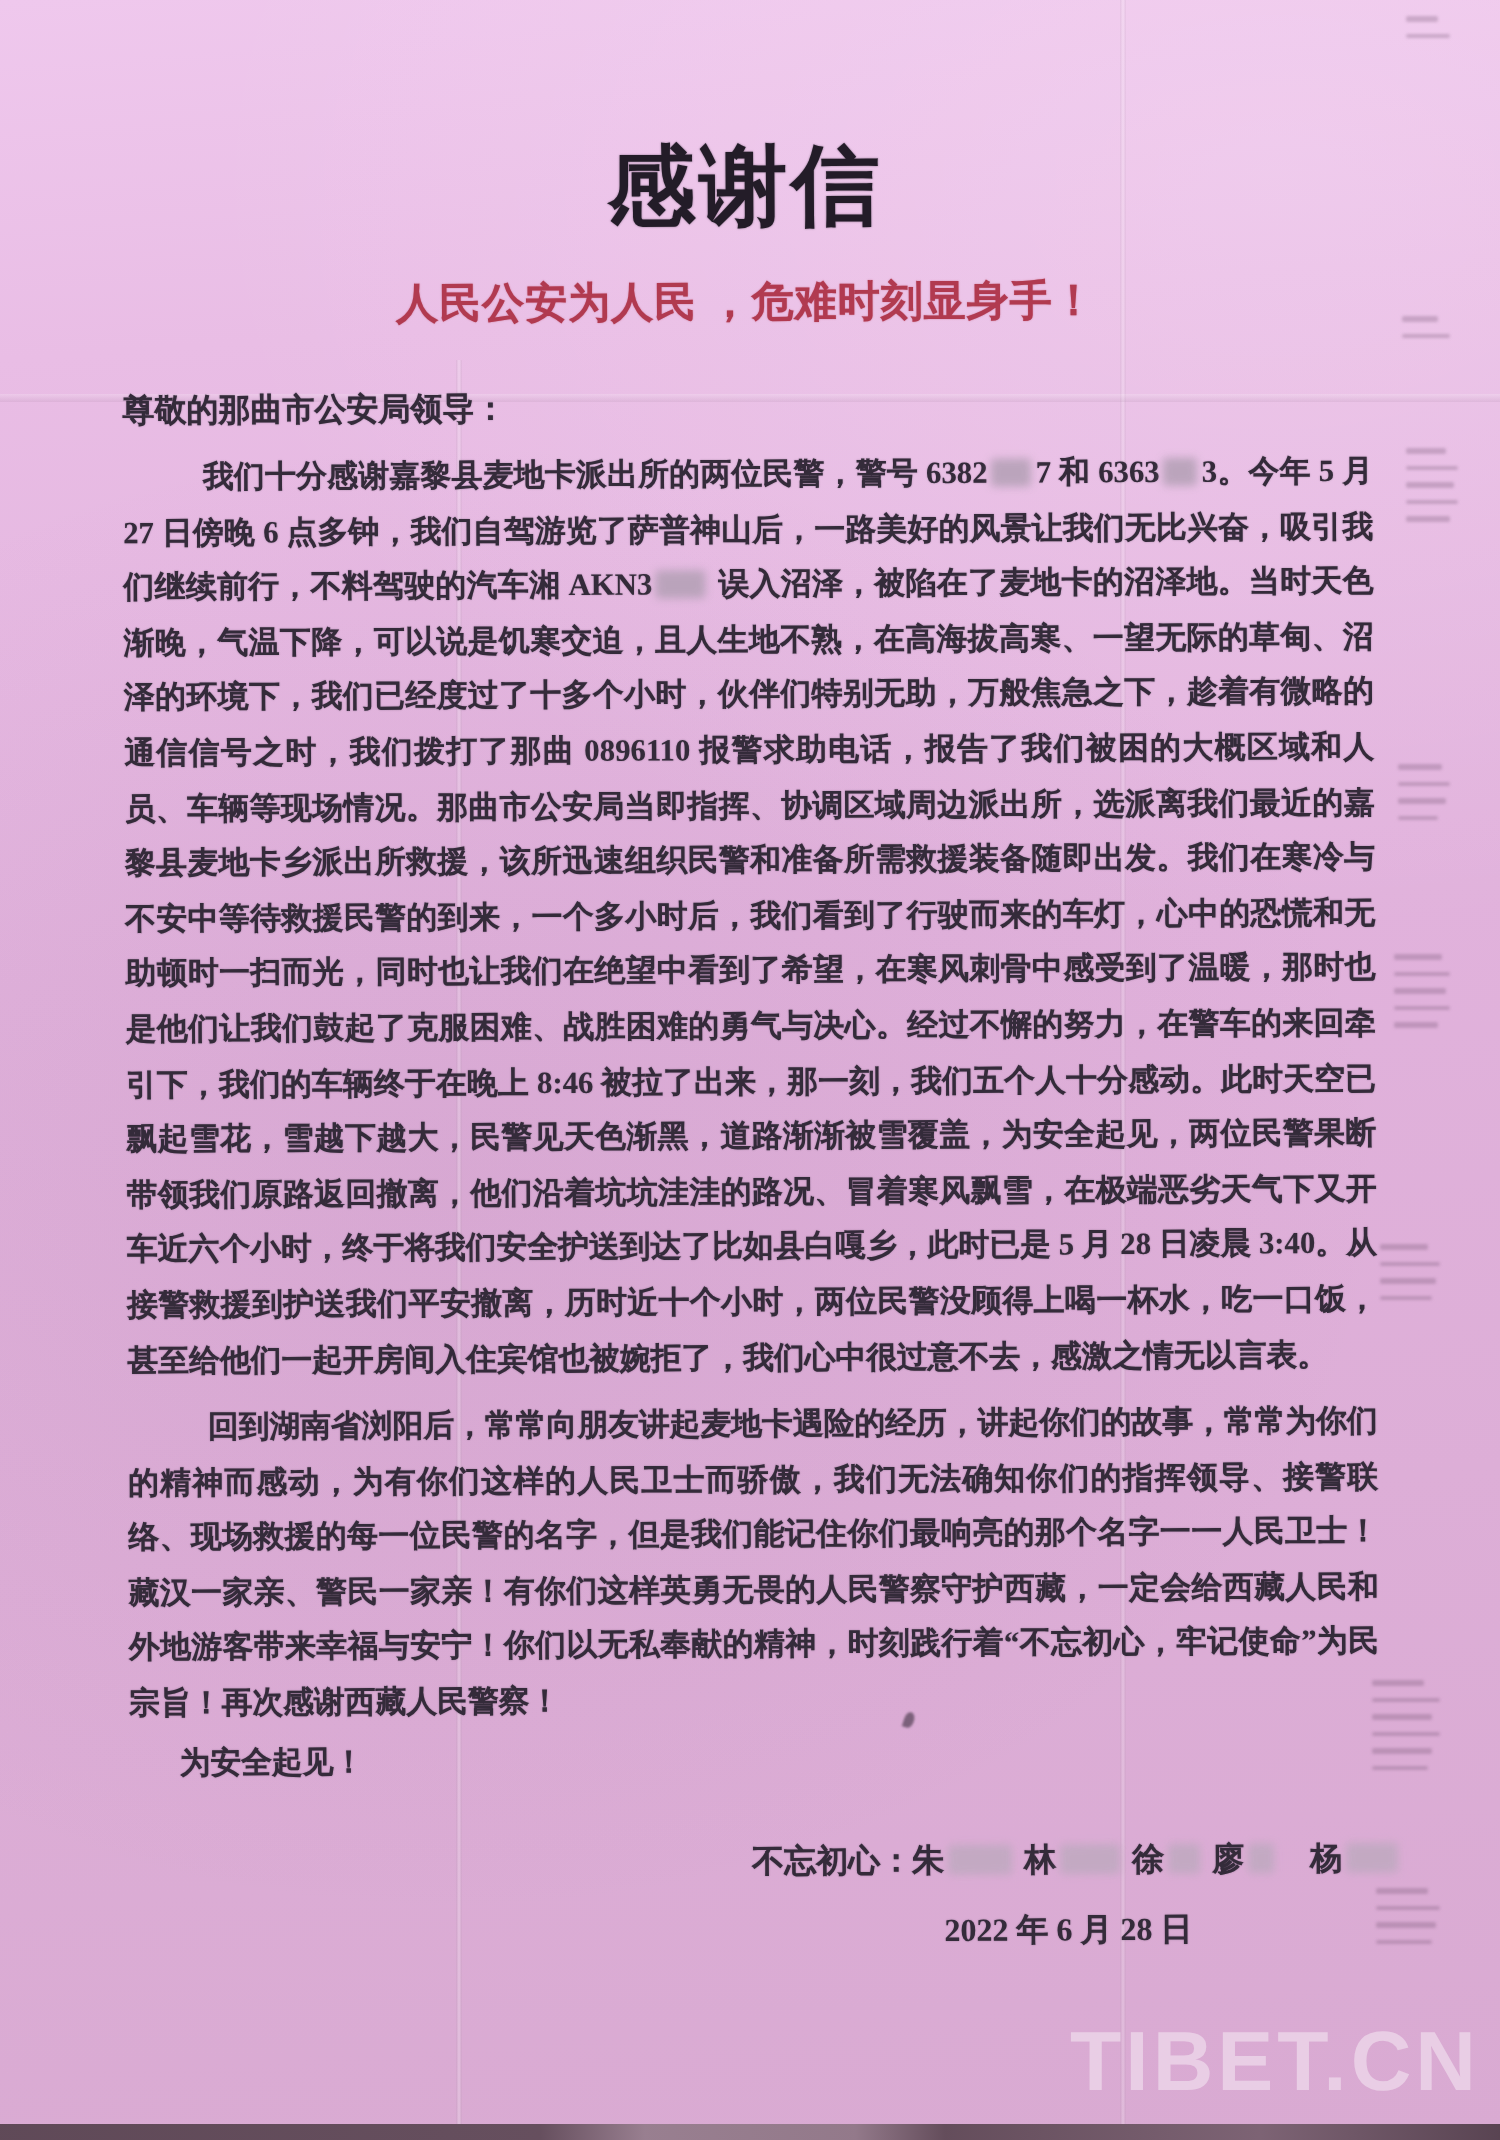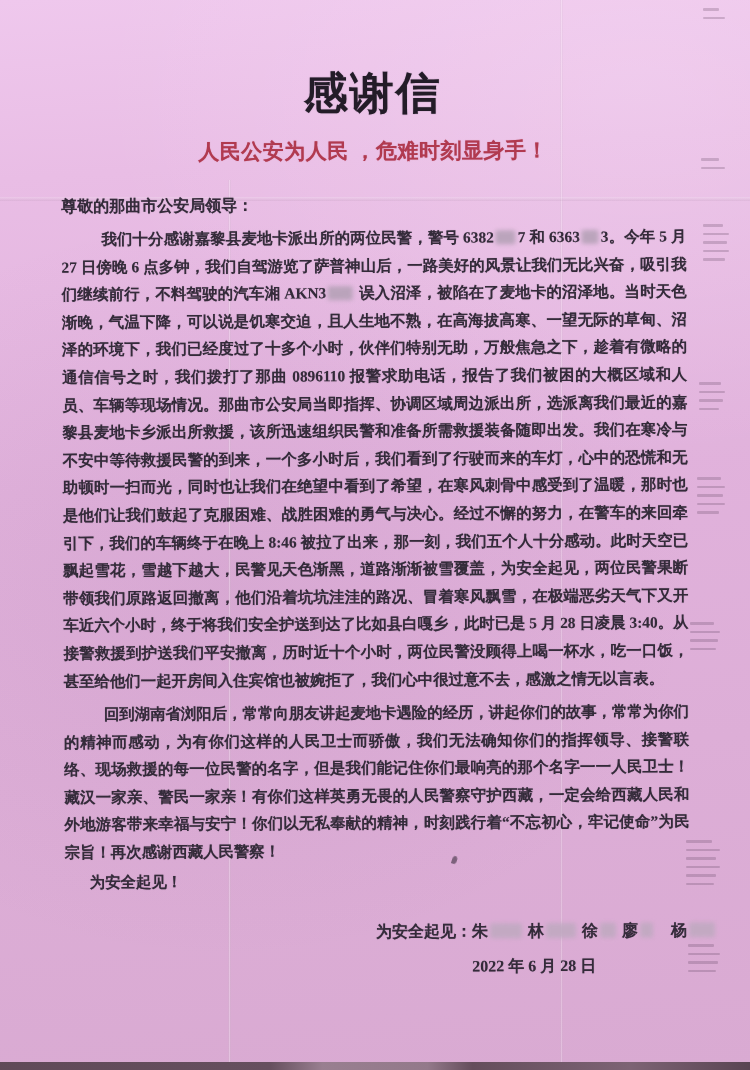--- a/index.html
+++ b/index.html
@@ -85,21 +85,21 @@
     <div class="crease v1"></div>
     <div class="crease h1"></div>
 
     <div class="content">
       <h1 class="title">感谢信</h1>
       <div class="subtitle">人民公安为人民 ，危难时刻显身手！</div>
       <div class="salutation">尊敬的那曲市公安局领导：</div>
       <p class="para"><span>我们十分感谢嘉黎县麦地卡派出所的两位民警，警号 6382</span><span class="redact" style="width: 20px;"></span><span>7 和 6363</span><span class="redact" style="width: 17px;"></span><span>3。今年 5 月 27 日傍晚 6 点多钟，我们自驾游览了萨普神山后，一路美好的风景让我们无比兴奋，吸引我们继续前行，不料驾驶的汽车湘 AKN3</span><span class="redact" style="width: 25px;"></span><span> 误入沼泽，被陷在了麦地卡的沼泽地。当时天色渐晚，气温下降，可以说是饥寒交迫，且人生地不熟，在高海拔高寒、一望无际的草甸、沼泽的环境下，我们已经度过了十多个小时，伙伴们特别无助，万般焦急之下，趁着有微略的通信信号之时，我们拨打了那曲 0896110 报警求助电话，报告了我们被困的大概区域和人员、车辆等现场情况。那曲市公安局当即指挥、协调区域周边派出所，选派离我们最近的嘉黎县麦地卡乡派出所救援，该所迅速组织民警和准备所需救援装备随即出发。我们在寒冷与不安中等待救援民警的到来，一个多小时后，我们看到了行驶而来的车灯，心中的恐慌和无助顿时一扫而光，同时也让我们在绝望中看到了希望，在寒风刺骨中感受到了温暖，那时也是他们让我们鼓起了克服困难、战胜困难的勇气与决心。经过不懈的努力，在警车的来回牵引下，我们的车辆终于在晚上 8:46 被拉了出来，那一刻，我们五个人十分感动。此时天空已飘起雪花，雪越下越大，民警见天色渐黑，道路渐渐被雪覆盖，为安全起见，两位民警果断带领我们原路返回撤离，他们沿着坑坑洼洼的路况、冒着寒风飘雪，在极端恶劣天气下又开车近六个小时，终于将我们安全护送到达了比如县白嘎乡，此时已是 5 月 28 日凌晨 3:40。从接警救援到护送我们平安撤离，历时近十个小时，两位民警没顾得上喝一杯水，吃一口饭，甚至给他们一起开房间入住宾馆也被婉拒了，我们心中很过意不去，感激之情无以言表。</span></p>
       <p class="para"><span>回到湖南省浏阳后，常常向朋友讲起麦地卡遇险的经历，讲起你们的故事，常常为你们的精神而感动，为有你们这样的人民卫士而骄傲，我们无法确知你们的指挥领导、接警联络、现场救援的每一位民警的名字，但是我们能记住你们最响亮的那个名字一一人民卫士！藏汉一家亲、警民一家亲！有你们这样英勇无畏的人民警察守护西藏，一定会给西藏人民和外地游客带来幸福与安宁！你们以无私奉献的精神，时刻践行着“不忘初心，牢记使命”为民宗旨！再次感谢西藏人民警察！</span></p>
       <p class="para closing"><span>为安全起见！</span></p>
-      <div class="sig-row"><span>为安全起见：朱</span><span class="redact" style="width: 32px;"></span><span> 林</span><span class="redact" style="width: 30px;"></span><span> 徐</span><span class="redact" style="width: 16px;"></span><span> 廖</span><span class="redact" style="width: 13px;"></span><span>　杨</span><span class="redact" style="width: 26px;"></span></div>
+      <div class="sig-row"><span>不忘初心：朱</span><span class="redact" style="width: 32px;"></span><span> 林</span><span class="redact" style="width: 30px;"></span><span> 徐</span><span class="redact" style="width: 16px;"></span><span> 廖</span><span class="redact" style="width: 13px;"></span><span>　杨</span><span class="redact" style="width: 26px;"></span></div>
       <div class="date-row">2022 年 6 月 28 日</div>
     </div>
 
     <div class="stray-mark"></div>
     <div id="bleed-layer">
         <div class="bleed" style="left: 703px; top: 8px;">
           <span style="width: 16px;"></span>
           <span style="width: 22px;"></span>
         </div>
         <div class="bleed" style="left: 701px; top: 158px;">
@@ -142,14 +142,15 @@
         </div>
         <div class="bleed" style="left: 688px; top: 944px;">
           <span style="width: 26px;"></span>
           <span style="width: 32px;"></span>
           <span style="width: 30px;"></span>
           <span style="width: 28px;"></span>
         </div>
       </div>
 
     <div class="bottom-edge"></div>
+    <div class="watermark">TIBET.CN</div>
   </div>
 </div>
 
 </body></html>

